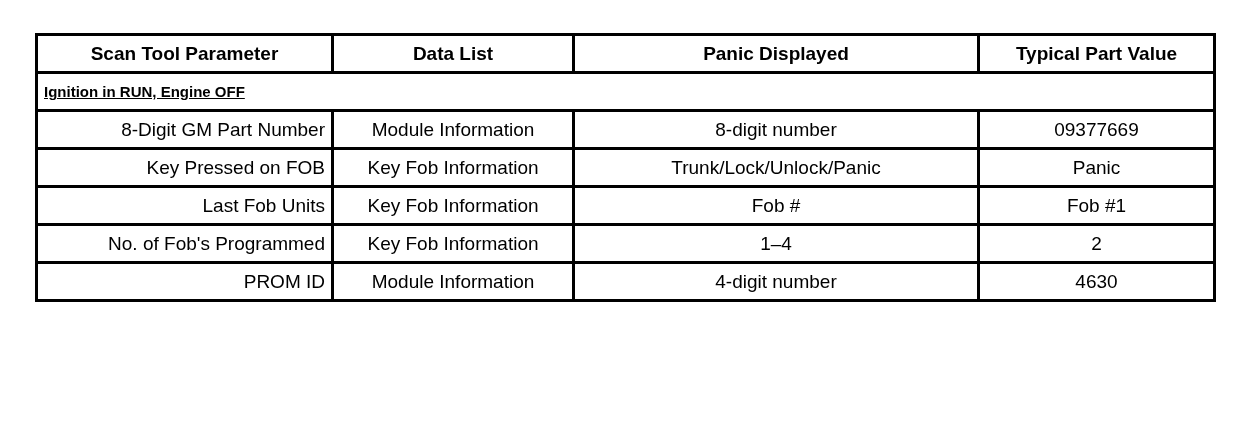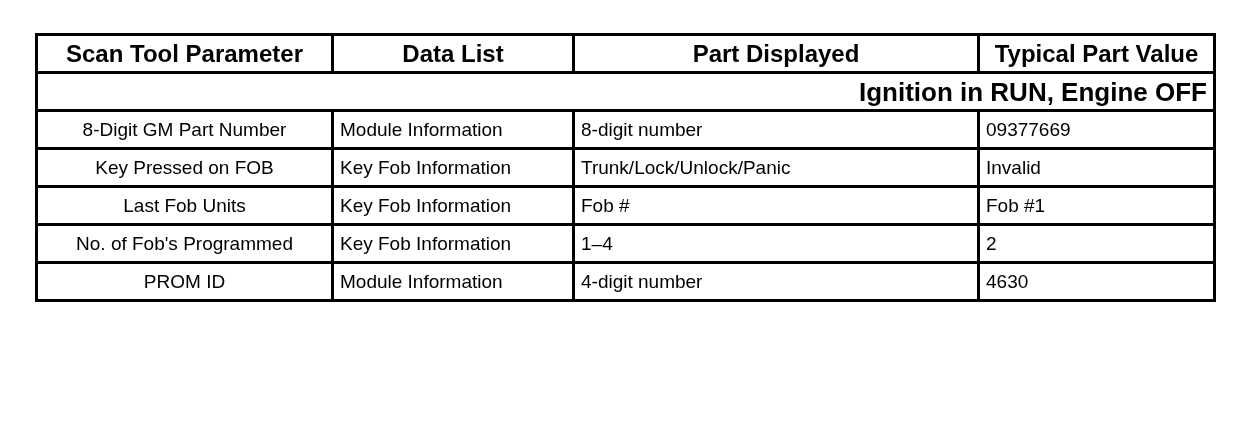--- a/index.html
+++ b/index.html
@@ -53,57 +53,59 @@
 
   
   col.c1 { width: 296px; }
   col.c2 { width: 241px; }
   col.c3 { width: 405px; }
   col.c4 { width: 236px; }
 
   table.param-table thead th {
     font-weight: bold;
     text-align: center;
-    font-size: 24px;
+    font-size: 19px;
   }
 
   tr.section-row td {
     font-weight: bold;
-    text-align: right;
-    font-size: 26px;
+    text-align: left;
+    font-size: 15px;
+    text-decoration: underline;
   }
 
   td.cell-param {
-    text-align: center;
+    text-align: right;
     padding-left: 7px;
     font-weight: normal;
   }
   td.cell-list,
   td.cell-units,
   td.cell-value {
+    text-align: center;
     font-weight: normal;
   }
 </style>
 </head>
 <body>
 
 <div class="page">
   <div class="table-wrap">
     <table class="param-table">
       <colgroup>
         <col class="c1">
           <col class="c2">
           <col class="c3">
           <col class="c4">
       </colgroup>
       <thead>
         <tr>
           <th>Scan Tool Parameter</th>
           <th>Data List</th>
-          <th>Part Displayed</th>
+          <th>Panic Displayed</th>
           <th>Typical Part Value</th>
         </tr>
       </thead>
       <tbody>
         <tr class="section-row">
           <td colspan="4">Ignition in RUN, Engine OFF</td>
         </tr>
 
         <tr>
           <td class="cell-param">8-Digit GM Part Number</td>
@@ -111,21 +113,21 @@
           <td class="cell-units">8-digit number</td>
           <td class="cell-value">09377669</td>
         </tr>
 
 
 
         <tr>
           <td class="cell-param">Key Pressed on FOB</td>
           <td class="cell-list">Key Fob Information</td>
           <td class="cell-units">Trunk/Lock/Unlock/Panic</td>
-          <td class="cell-value">Invalid</td>
+          <td class="cell-value">Panic</td>
         </tr>
 
         <tr>
           <td class="cell-param">Last Fob Units</td>
           <td class="cell-list">Key Fob Information</td>
           <td class="cell-units">Fob #</td>
           <td class="cell-value">Fob #1</td>
         </tr>
 
         <tr>

